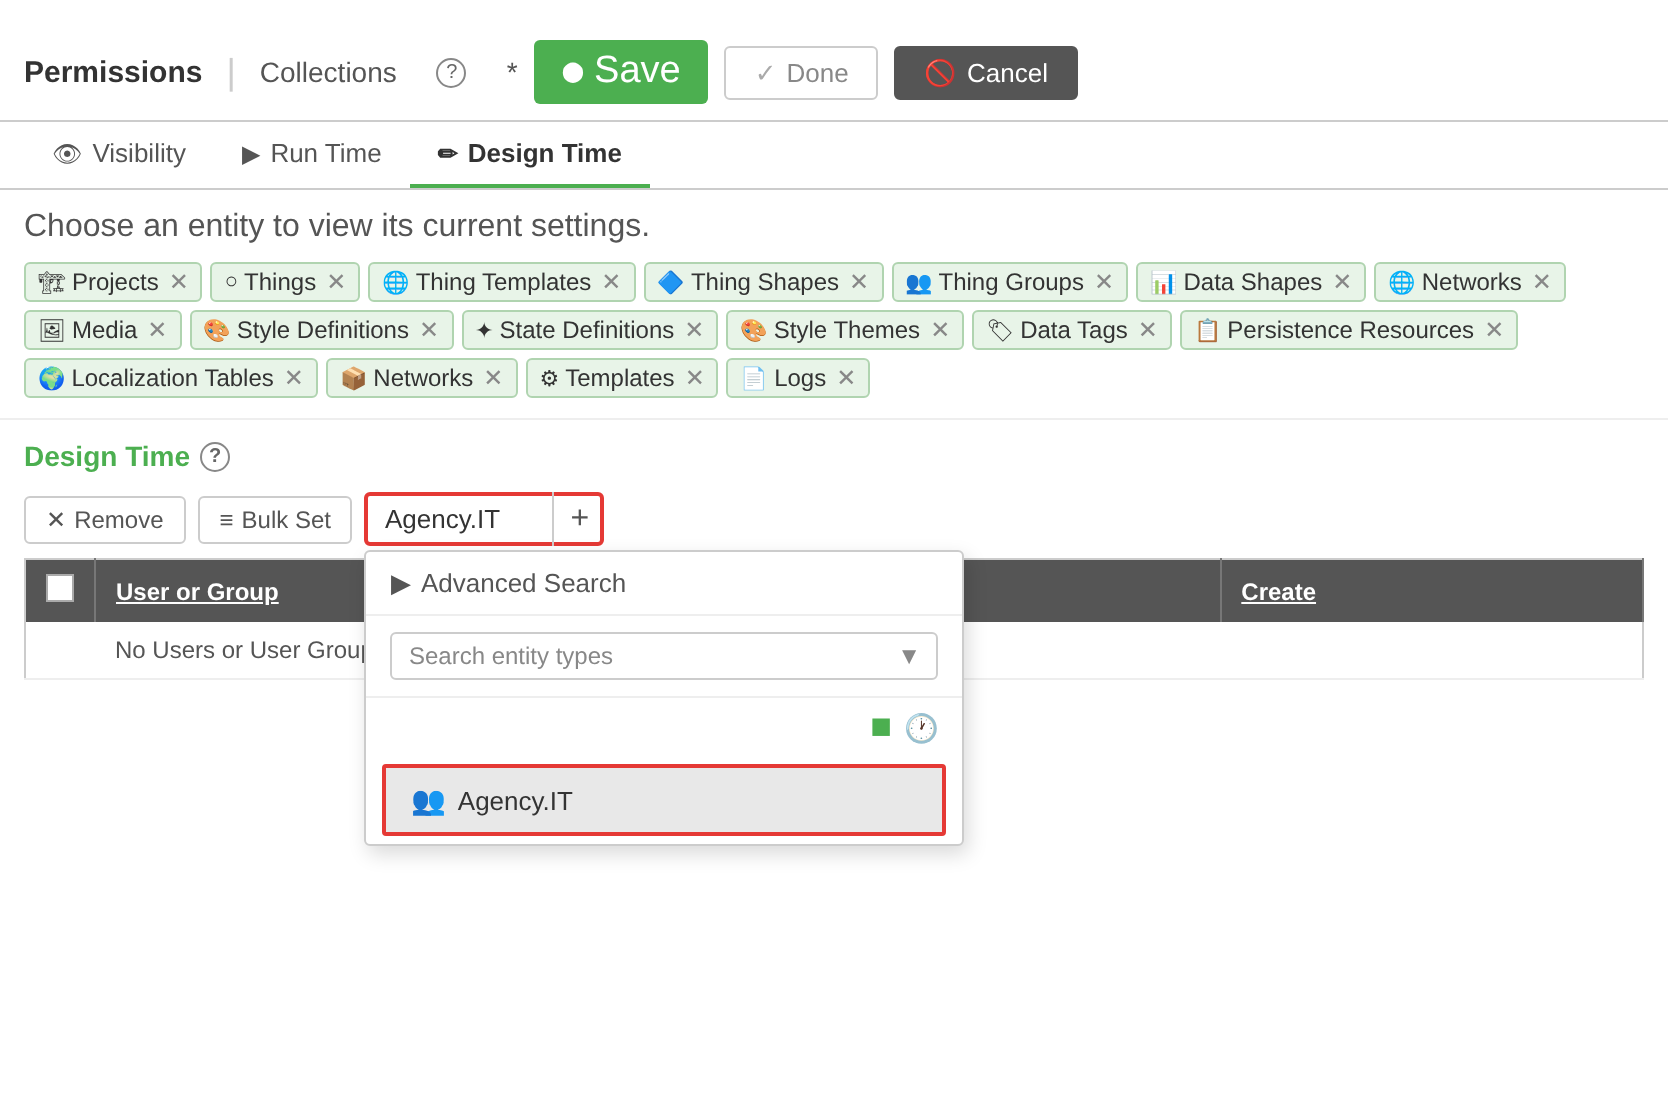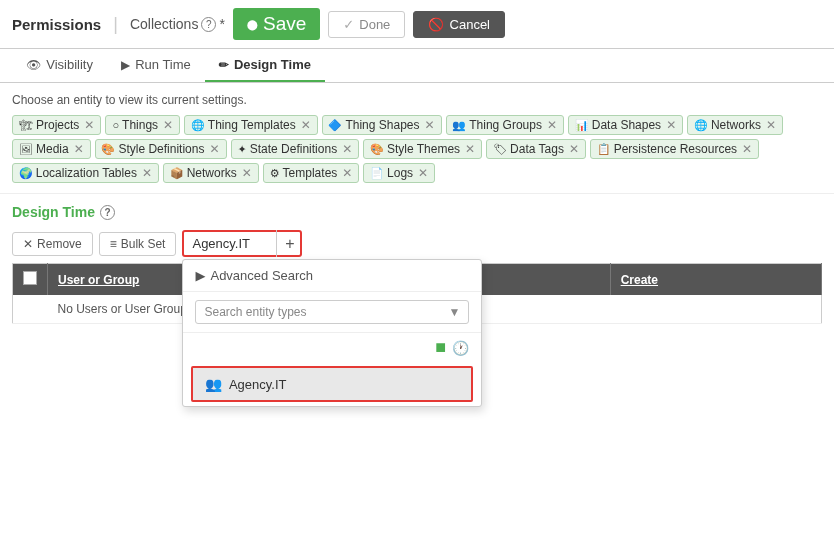--- a/index.html
+++ b/index.html
@@ -1,37 +1,37 @@
 <!DOCTYPE html>
 <html><head>
   <meta charset="utf-8">
   <style>
     * { box-sizing: border-box; margin: 0; padding: 0; }
     body { font-family: Arial, sans-serif; font-size: 13px; background: #fff; color: #333; width: 834px; height: 556px; overflow: hidden; }
 
     
-    .header { display: flex; align-items: center; padding: 8px 12px; border-bottom: 1px solid #ccc; background: #fff; gap: 8px; }
+    .header { display: flex; align-items: center; padding: 8px 12px; border-bottom: 1px solid #ccc; background: #fff; gap: 8px; margin-top: 12px; }
     .header-title { font-weight: bold; font-size: 15px; color: #333; }
     .header-sep { color: #ccc; font-size: 18px; margin: 0 4px; }
-    .header-collections { font-size: 14px; color: #555; display: flex; align-items: center; gap: 3px; }
+    .header-collections { font-size: 14px; color: #555; display: flex; align-items: center; gap: 20px; }
     .btn-save { background: #4caf50; color: #fff; border: none; padding: 5px 14px; border-radius: 3px; cursor: pointer; font-size: 19px; display: flex; align-items: center; gap: 5px; }
     .btn-save::before { content: "⬤"; color: #fff; font-size: 10px; }
     .btn-done { background: #fff; color: #888; border: 1px solid #ccc; padding: 5px 14px; border-radius: 3px; cursor: pointer; font-size: 13px; display: flex; align-items: center; gap: 5px; }
     .btn-cancel { background: #555; color: #fff; border: 1px solid #555; padding: 5px 14px; border-radius: 3px; cursor: pointer; font-size: 13px; display: flex; align-items: center; gap: 5px; }
     .help-icon { display: inline-flex; align-items: center; justify-content: center; width: 15px; height: 15px; border-radius: 50%; border: 1px solid #888; font-size: 10px; color: #666; cursor: pointer; }
 
     
     .tabs { display: flex; border-bottom: 1px solid #ccc; padding: 0 12px; background: #fff; }
     .tab { padding: 8px 14px; font-size: 13px; cursor: pointer; color: #555; border-bottom: 2px solid transparent; display: flex; align-items: center; gap: 5px; }
     .tab.active { color: #333; border-bottom: 2px solid #4caf50; font-weight: bold; }
     .tab-icon { font-size: 12px; }
 
     
     .entity-area { padding: 10px 12px; border-bottom: 1px solid #eee; }
-    .entity-label { margin-bottom: 8px; color: #555; font-size: 12px; }
+    .entity-label { margin-bottom: 8px; color: #555; font-size: 16px; }
     .chips-container { display: flex; flex-wrap: wrap; gap: 4px; }
     .chip { display: inline-flex; align-items: center; gap: 3px; background: #e8f4e8; border: 1px solid #b0d4b0; border-radius: 3px; padding: 2px 6px; font-size: 12px; color: #333; }
     .chip-icon { font-size: 11px; }
     .chip-close { color: #888; cursor: pointer; font-size: 12px; margin-left: 2px; }
 
     
     .section-title { padding: 10px 12px 4px; font-size: 14px; font-weight: bold; color: #4caf50; display: flex; align-items: center; gap: 5px; }
 
     
     .toolbar { display: flex; align-items: center; padding: 6px 12px; gap: 6px; }

